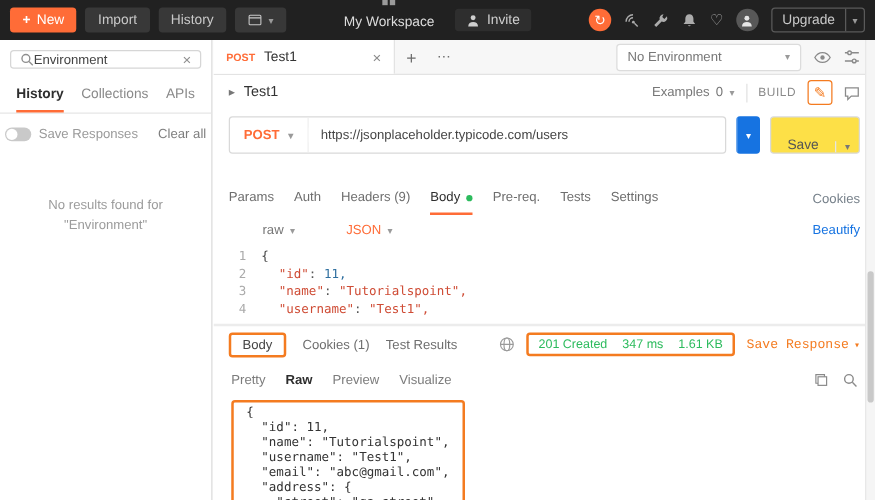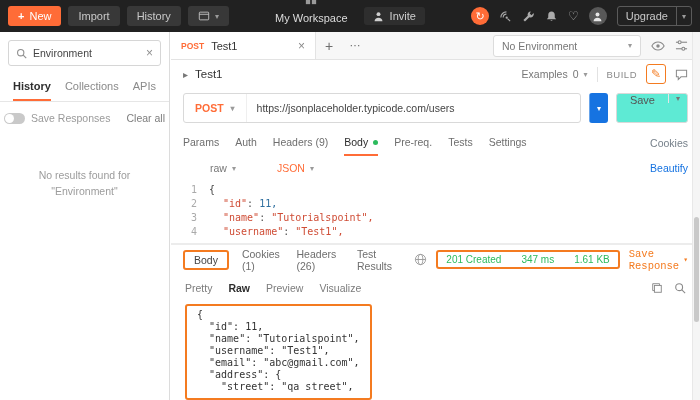--- a/index.html
+++ b/index.html
@@ -22,21 +22,21 @@
   .sync { width:18px; height:18px; border-radius:50%; background:#ff6c37; color:#fff; display:flex; align-items:center; justify-content:center; font-size:11px; }
   .tbi { color:#ababab; display:flex; align-items:center; }
   .heart { font-size:12px; color:#ababab; }
   .avatar { width:18px; height:18px; border-radius:50%; background:#585858; color:#e6e6e6; display:flex; align-items:center; justify-content:center; overflow:hidden; }
   .upgrade { display:flex; align-items:stretch; border:1px solid #5a5a5a; border-radius:3px; color:#c9c9c9; }
   .upgrade .lbl { padding:3px 8px; }
   .upgrade .uc { display:flex; align-items:center; padding:0 5px; border-left:1px solid #5a5a5a; }
 
   
   .sidebar { position:absolute; left:0; top:32px; width:170px; bottom:0; background:#fff; border-right:1px solid #dcdcdc; }
-  .search-box { margin:8px; border:1px solid #d6d6d6; border-radius:3px; height:26px; display:flex; align-items:center; padding:0 7px; gap:6px; color:#8f8f8f; }
+  .search-box { margin:8px; border:1px solid #d6d6d6; border-radius:3px; height:15px; display:flex; align-items:center; padding:0 7px; color:#8f8f8f; }
   .search-box input { border:none; outline:none; flex:1; width:100%; font-size:10.5px; color:#444; font-family:inherit; background:transparent; }
   .search-x { color:#8f8f8f; font-size:12px; }
   .side-tabs { display:flex; justify-content:space-between; padding:0 13px; border-bottom:1px solid #e6e6e6; }
   .side-tab { height:27px; line-height:25px; color:#8a8a8a; border-bottom:2px solid transparent; font-size:11px; }
   .side-tab.active { color:#2e2e2e; font-weight:bold; border-bottom-color:#ff6c37; }
   .save-row { display:flex; align-items:center; gap:6px; padding:10px 4px; color:#9a9a9a; font-size:10.5px; }
   .toggle { width:21px; height:11px; border-radius:6px; background:#c9c9c9; position:relative; flex:none; }
   .knob { position:absolute; left:1px; top:1px; width:9px; height:9px; border-radius:50%; background:#fff; }
   .clear-all { margin-left:auto; color:#7d7d7d; }
   .side-empty { margin-top:34px; text-align:center; color:#9c9c9c; font-size:10.5px; padding:0 16px; line-height:1.5; }
@@ -65,25 +65,25 @@
   .pencil-btn { width:20px; height:20px; border:1.5px solid #f47b20; border-radius:3px; color:#f47b20; display:flex; align-items:center; justify-content:center; font-size:12px; background:#fff; }
   .comment-btn { color:#8a8a8a; display:flex; align-items:center; }
 
   .url-row { display:flex; align-items:center; padding:5px 12px 7px; gap:8px; }
   .url-box { flex:1; height:30px; border:1px solid #d9d9d9; border-radius:3px; display:flex; align-items:center; background:#fff; overflow:hidden; }
   .method { display:flex; align-items:center; gap:7px; padding:0 11px; color:#ff6c37; font-weight:bold; font-size:10.5px; height:100%; border-right:1px solid #efefef; }
   .url-input { flex:1; border:none; outline:none; padding:0 10px; font-size:10.5px; color:#444; font-family:inherit; }
   .send-btn { height:30px; background:#1673e1; border-radius:3px; color:#fff; display:flex; align-items:stretch; overflow:hidden; }
   .send-label { padding:0 17px; display:flex; align-items:center; font-size:11.5px; }
   .send-chev { padding:0 7px; display:flex; align-items:center; border-left:1px solid rgba(255,255,255,.35); font-size:8px; color:#fff; }
-  .save-btn { height:30px; background:#5eead4; border:1px solid #d9d9d9; border-radius:3px; color:#555; display:flex; align-items:flex-start; overflow:hidden; }
+  .save-btn { height:30px; background:#fde047; border:1px solid #d9d9d9; border-radius:3px; color:#555; display:flex; align-items:flex-end; overflow:hidden; }
   .save-label { padding:0 13px; display:flex; align-items:center; font-size:11px; }
   .save-chev { padding:0 7px; display:flex; align-items:center; border-left:1px solid #e5e5e5; font-size:8px; color:#777; }
 
-  .req-tabs { display:flex; align-items:stretch; gap:16px; padding:0 12px; height:26px; font-size:10.5px; color:#6e6e6e; }
+  .req-tabs { display:flex; align-items:stretch; gap:16px; padding:0 12px; height:26px; font-size:10.5px; color:#6e6e6e;margin-top:16px; }
   .rtab { display:flex; align-items:center; border-bottom:2px solid transparent; }
   .rtab.active { color:#2e2e2e; border-bottom-color:#ff6c37; }
   .gdot { width:5px; height:5px; border-radius:50%; background:#2cbb5d; display:inline-block; margin-left:5px; }
   .cookies { margin-left:auto; display:flex; align-items:center; color:#76808a; }
 
   .raw-row { display:flex; align-items:center; gap:14px; padding:0 12px; height:24px; font-size:10.5px; color:#777; }
   .dd { display:flex; align-items:center; gap:5px;margin-left:27px; }
   .json-dd { color:#ff6c37; }
   .beautify { margin-left:auto; color:#1673e1; }
 
@@ -95,21 +95,21 @@
   .key { color:#cf4c35; }
   .sep { color:#555; }
   .val-num { color:#2f6f9f; }
   .val-str { color:#cf4c35; }
 
   .resp-head { display:flex; align-items:center; gap:13px; padding:0 12px; height:30px; border-top:1px solid #ececec; font-size:10.5px; color:#6e6e6e; }
   .annot { border:2px solid #f47b20; border-radius:3px; }
   .body-annot { padding:2px 9px; color:#444; }
   .rh-right { margin-left:auto; display:flex; align-items:center; gap:9px; }
   .net-icon { color:#9a9a9a; }
-  .status-annot { display:flex; gap:20px; padding:2px 8px; font-size:10px; white-space:nowrap; }
+  .status-annot { display:flex; gap:12px; padding:2px 8px; font-size:10px; white-space:nowrap; }
   .ok { color:#2cbb5d; }
   .save-resp { color:#f47b20; display:flex; align-items:center; gap:4px;font-family:Liberation Mono, monospace; }
   .save-resp .chev { color:#f47b20; }
 
   .view-tabs { display:flex; align-items:center; gap:16px; padding:0 14px; height:28px; font-size:10.5px; color:#7c7c7c; }
   .vt.active { color:#2e2e2e; font-weight:bold; }
   .vt-icons { margin-left:auto; display:flex; gap:11px; color:#8a8a8a; }
 
   .resp-body { padding:2px 0 0 14px; }
   .json-annot { display:inline-block; padding:3px 10px 5px; min-width:176px; }
@@ -337,21 +337,20 @@
     </div>
     <div class="code-line">
       <span class="ln">4</span>
       <span class="ind"><span class="key">"username"</span><span class="sep">: </span><span class="val-str">"Test1",</span></span>
     </div>
   </div>
 
   <div class="resp-head">
     <span class="annot body-annot">Body</span>
     <span>Cookies (1)</span>
-    <span>Headers (26)</span>
     <span>Test Results</span>
     <div class="rh-right">
       <span class="net-icon">
           <svg width="13" height="13" viewBox="0 0 14 14" fill="none" stroke="currentColor" stroke-width="1">
             <circle cx="7" cy="7" r="5.5"></circle>
             <ellipse cx="7" cy="7" rx="2.5" ry="5.5"></ellipse>
             <line x1="1.5" y1="7" x2="12.5" y2="7"></line>
           </svg>
         </span>
       <span class="annot status-annot">

